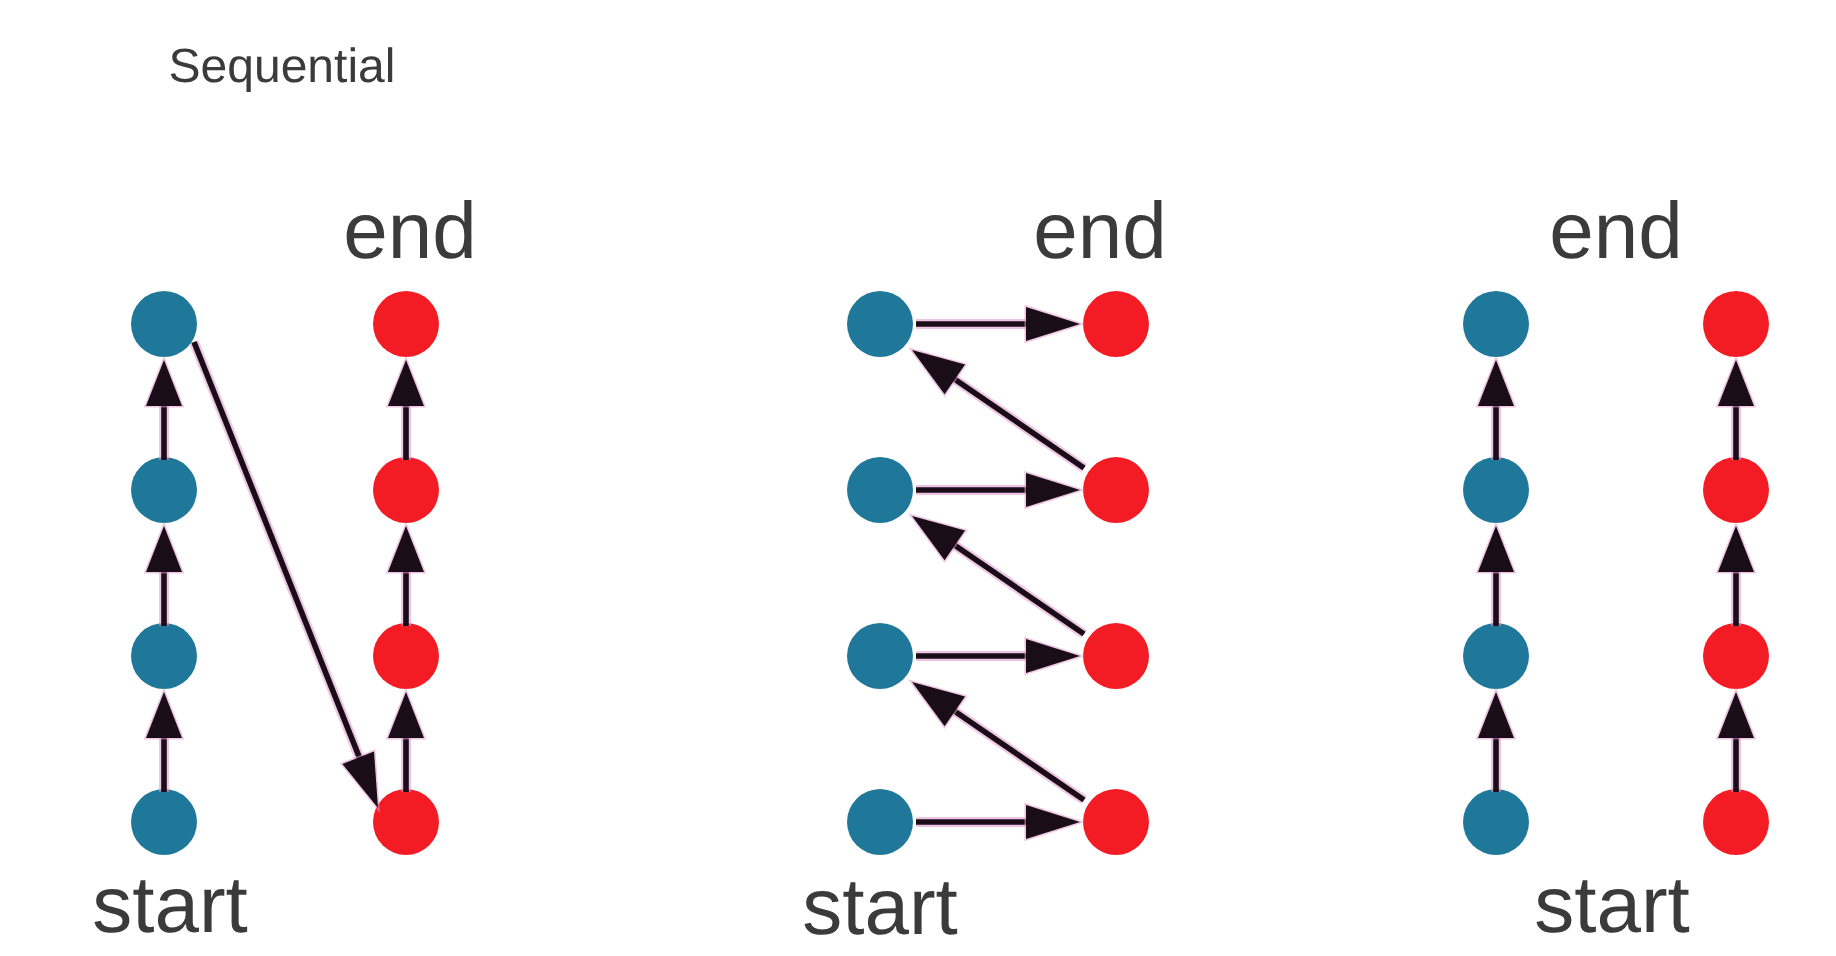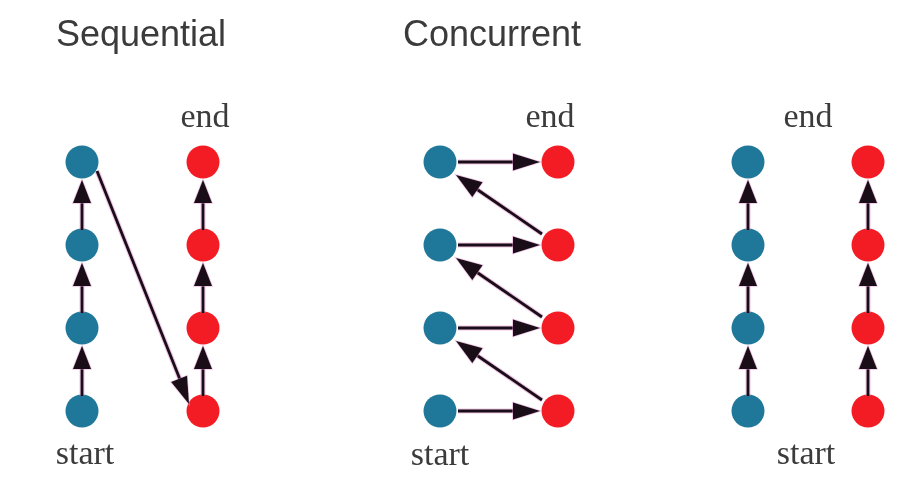--- a/index.html
+++ b/index.html
@@ -12,22 +12,22 @@
   }
   .diagram-svg{position:absolute;left:0;top:0;}
   .lbl{
     position:absolute;
     transform:translateX(-50%);
     color:var(--text,#3b3b3b);
     white-space:nowrap;
     line-height:36px;
     user-select:none;
   }
-  .title{font-size:36px;}
-  .sublbl{font-size:34px;font-family:Liberation Serif, serif;}
+  .title{font-size:24px;}
+  .sublbl{font-size:40px;}
   .na{fill:var(--blue,#1f7899);}
   .nb{fill:var(--red,#f41c24);}
   .fr{stroke:rgba(226,150,205,0.55);stroke-width:5;fill:none;}
   .sh{stroke:var(--arrow,#190d18);stroke-width:2.8;fill:none;}
   .hd{fill:var(--arrow,#190d18);stroke:rgba(226,150,205,0.55);stroke-width:1.6;paint-order:stroke;}
 </style>
 </head>
 <body>
 
 <div class="canvas">
@@ -111,21 +111,20 @@
       <use href="#varrow" x="748" y="346"></use>
       <use href="#varrow" x="748" y="263"></use>
       <use href="#varrow" x="748" y="180"></use>
       <use href="#varrow" x="868" y="346"></use>
       <use href="#varrow" x="868" y="263"></use>
       <use href="#varrow" x="868" y="180"></use>
     </g>
   </svg>
 
   <div class="lbl title" style="left:141px;top:16px">Sequential</div>
-  <div class="lbl title" style="left:492px;top:16px">Concurrent</div>
 
   <div class="lbl sublbl" style="left:205px;top:98px">end</div>
   <div class="lbl sublbl" style="left:550px;top:98px">end</div>
   <div class="lbl sublbl" style="left:808px;top:98px">end</div>
 
   <div class="lbl sublbl" style="left:85px;top:435px">start</div>
   <div class="lbl sublbl" style="left:440px;top:436px">start</div>
   <div class="lbl sublbl" style="left:806px;top:435px">start</div>
 
 </div>

